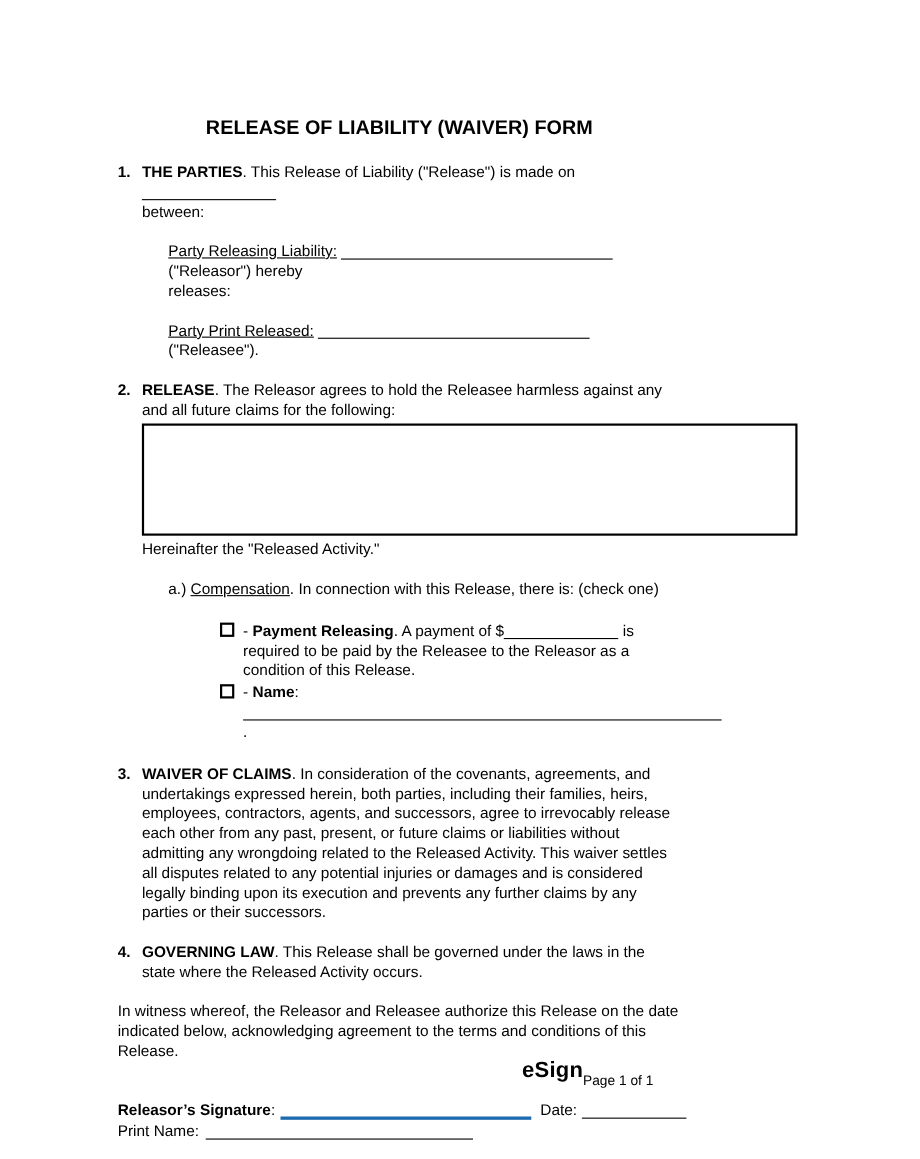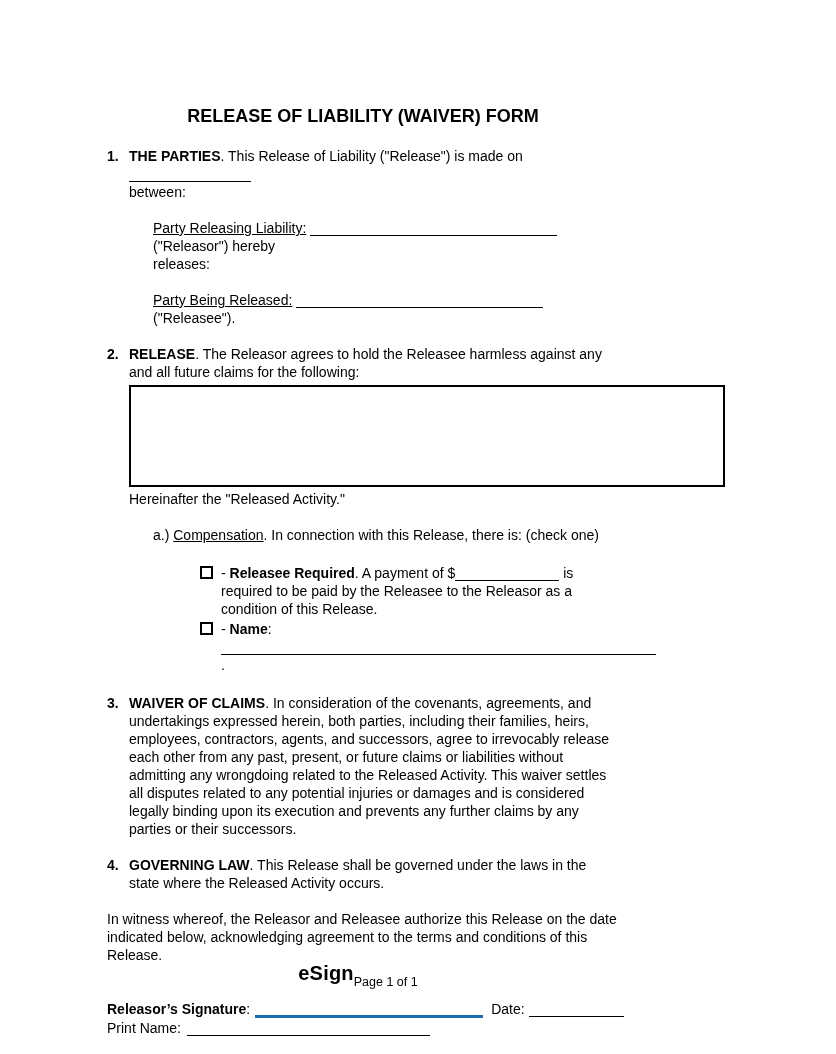--- a/index.html
+++ b/index.html
@@ -63,21 +63,21 @@
   .sig-blank {
     display:inline-block; width:228px; height:15px;
     border-bottom:3px solid #1d6aae; vertical-align:-4px;
     margin-left:5px; margin-right:8px;
   }
   .print-row { margin-top:1px; }
   .print-row .blank-print { margin-left:6px; }
 
   .footer {
     position:absolute; left:122px; right:110px; top:964px;
-    display:flex; justify-content:center; align-items:flex-start;
+    display:flex; justify-content:flex-end; align-items:flex-start;
   }
   .brand { font-weight:bold; font-size:20px; letter-spacing:0.2px; }
   .page-label { font-size:12.5px; margin-top:9px; }
 </style>
 </head>
 <body>
 
 <div class="page">
 
   <div class="title">RELEASE OF LIABILITY (WAIVER) FORM</div>
@@ -90,21 +90,21 @@
     </div>
   </div>
 
   <div class="indent-party">
     <span class="ul">Party Releasing Liability:</span>
     <span class="blank blank-party"></span><span> ("Releasor") hereby</span>
     <div>releases:</div>
   </div>
 
   <div class="indent-party">
-    <span class="ul">Party Being Released:</span>
+    <span class="ul">Party Print Released:</span>
     <span class="blank blank-party"></span><span> ("Releasee").</span>
   </div>
 
   <div class="num-row sec-gap">
     <div class="num">2.</div>
     <div class="num-body">
       <span class="bold">RELEASE</span><span>. The Releasor agrees to hold the Releasee harmless against any and all future claims for the following:</span>
     </div>
   </div>
 
@@ -112,21 +112,21 @@
 
   <div class="hereinafter">Hereinafter the "Released Activity."</div>
 
   <div class="comp-line">
     <span>a.) </span><span class="ul">Compensation</span><span>. In connection with this Release, there is: (check one)</span>
   </div>
 
   <div class="opt opt-first">
     <span class="cb"></span>
     <span class="opt-text">
-      <span>- </span><b>Releasee Required</b><span>. A payment of $</span><span class="blank blank-payment"></span><span> is required to be paid by the Releasee to the Releasor as a condition of this Release.</span>
+      <span>- </span><b>Payment Releasing</b><span>. A payment of $</span><span class="blank blank-payment"></span><span> is required to be paid by the Releasee to the Releasor as a condition of this Release.</span>
     </span>
   </div>
 
   <div class="opt opt-second">
     <span class="cb"></span>
     <span class="opt-text">
       <span>- </span><b>Name</b><span>: </span><span class="blank blank-other"></span><span>.</span>
     </span>
   </div>
 

